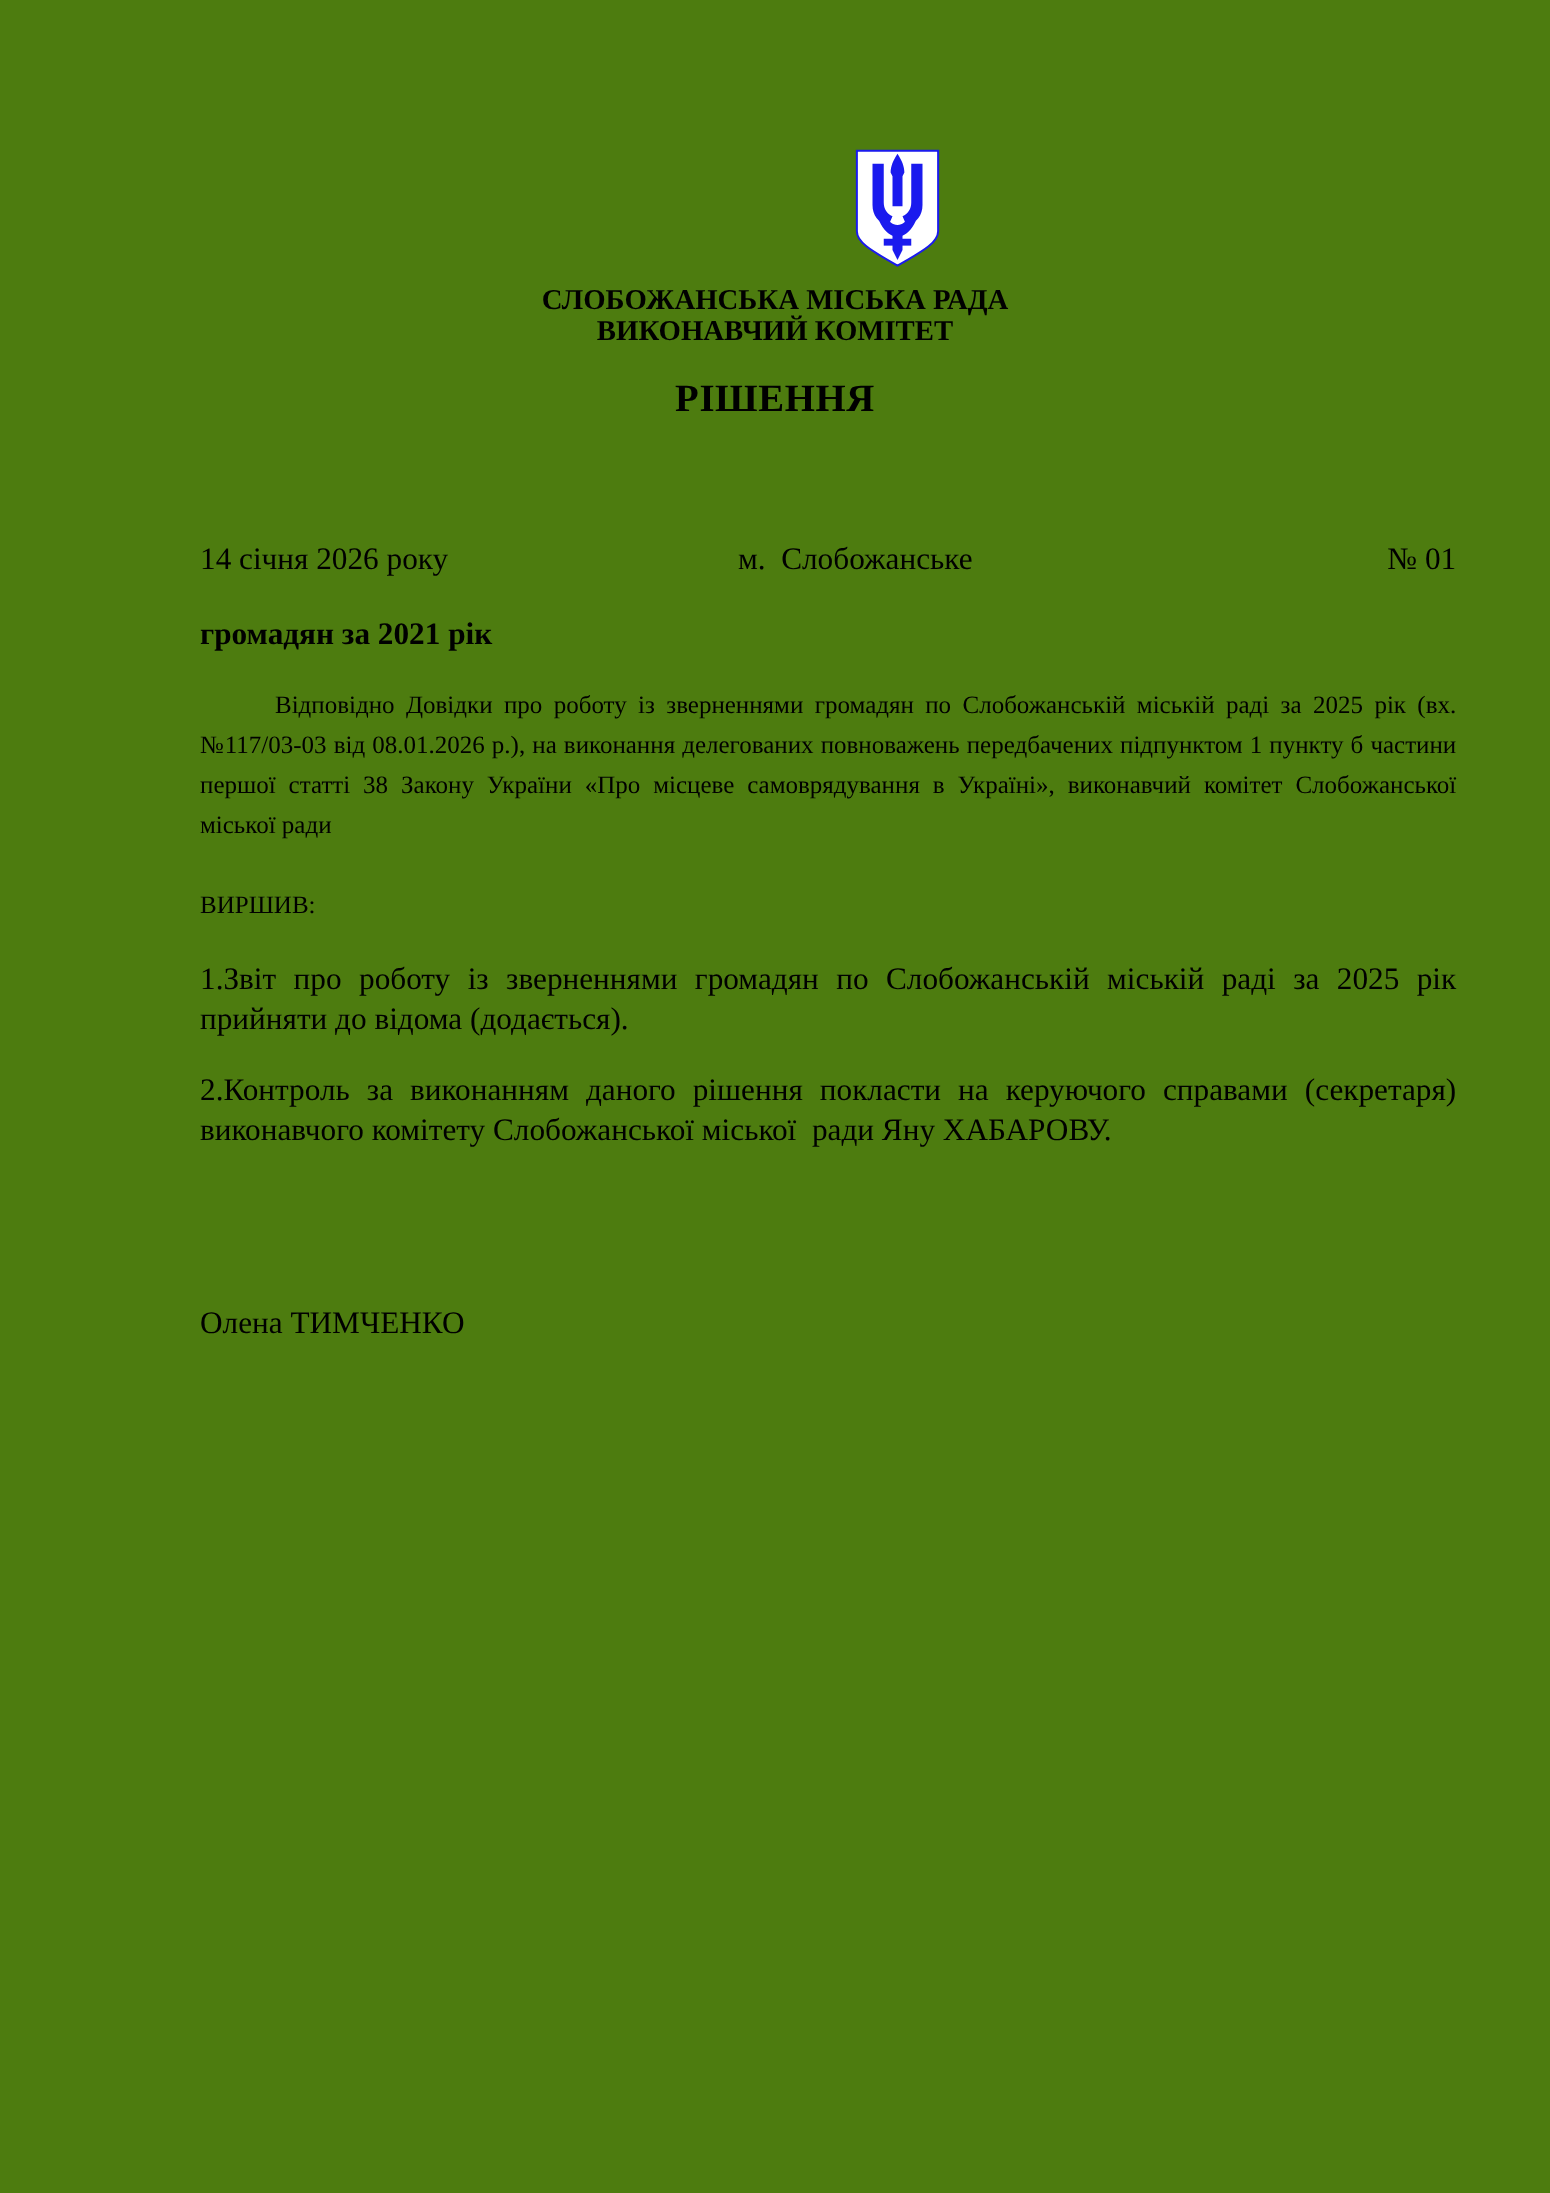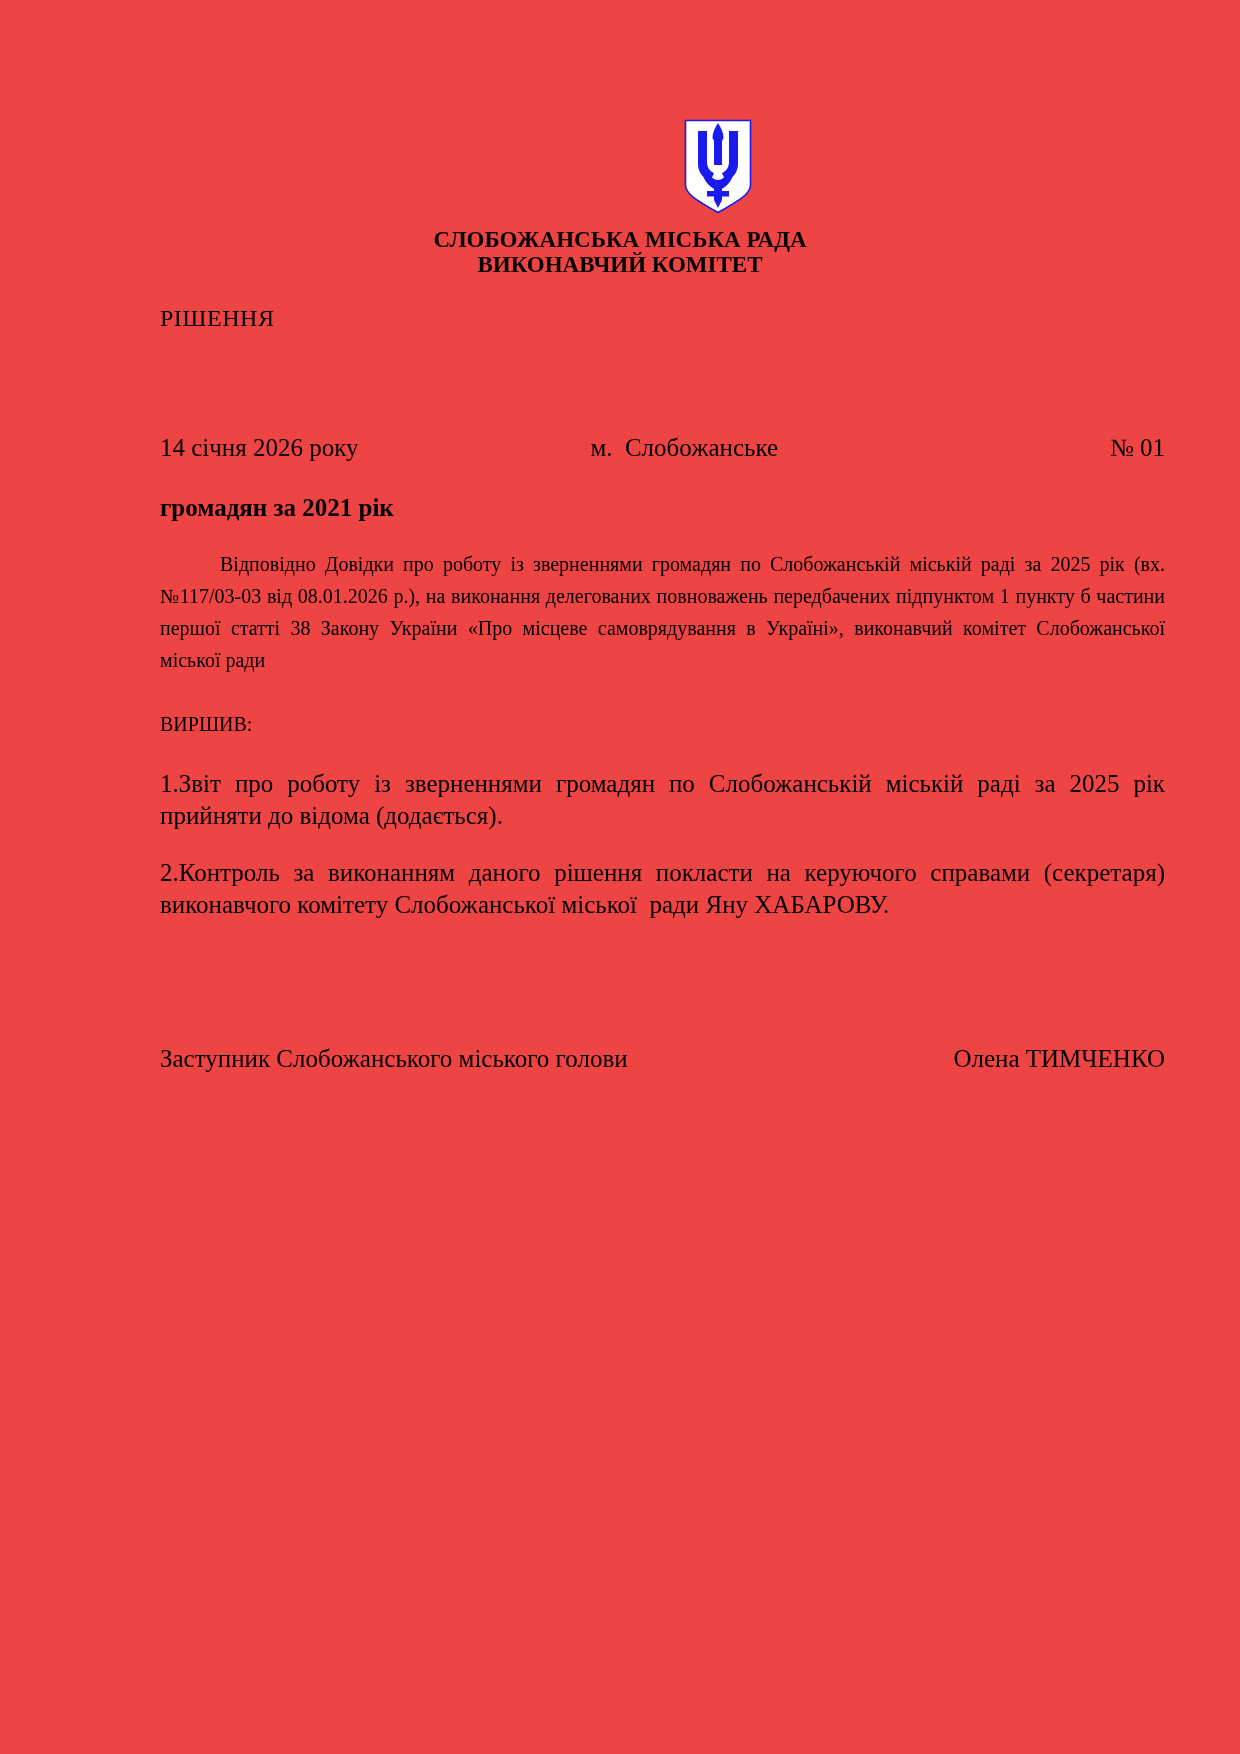--- a/index.html
+++ b/index.html
@@ -13,40 +13,41 @@
     font-family: "Liberation Serif", serif;
     color: #000000;
     position: relative;
     overflow: hidden;
   }
   .page {
     box-sizing: border-box;
     width: 1240px;
     height: 1754px;
     padding: 119px 75px 0 160px;
-    background: #ef4444;
+    background: #4d7c0f;
   }
   .emblem {
     width: 68px;
     height: 96px;
     margin: 0 auto;
     transform: translateX(55px);
   }
   .org-header {
     margin-top: 12px;
     text-align: center;
     font-weight: bold;
     font-size: 23px;
     line-height: 25px;
     margin-right: 85px; 
   }
   .doc-title {
     margin-top: 28px;
-    font-weight: normal;
-    font-size: 24px;
+    text-align: center;
+    font-weight: bold;
+    font-size: 31px;
     line-height: 27px;
     margin-right: 85px;
     letter-spacing: 0.5px;
   }
   .meta-row {
     margin-top: 100px;
     display: flex;
     justify-content: space-between;
     align-items: baseline;
     font-size: 25px;
@@ -133,17 +134,16 @@
   <div class="paragraph">Відповідно Довідки про роботу із зверненнями громадян по Слобожанській міській раді за 2025 рік (вх. №117/03-03 від 08.01.2026 р.), на виконання делегованих повноважень передбачених підпунктом 1 пункту б частини першої статті 38 Закону України «Про місцеве самоврядування в Україні», виконавчий комітет Слобожанської міської ради</div>
 
   <div class="decision-label">ВИРШИВ:</div>
 
   <div class="items">
     <div class="item">1.Звіт про роботу із зверненнями громадян по Слобожанській міській раді за 2025 рік прийняти до відома (додається).</div>
     <div class="item">2.Контроль за виконанням даного рішення покласти на керуючого справами (секретаря) виконавчого комітету Слобожанської міської  ради Яну ХАБАРОВУ.</div>
   </div>
 
   <div class="signature-row">
-    <span>Заступник Слобожанського міського голови</span>
     <span>Олена ТИМЧЕНКО</span>
   </div>
 
 </div>
 
 </body></html>

